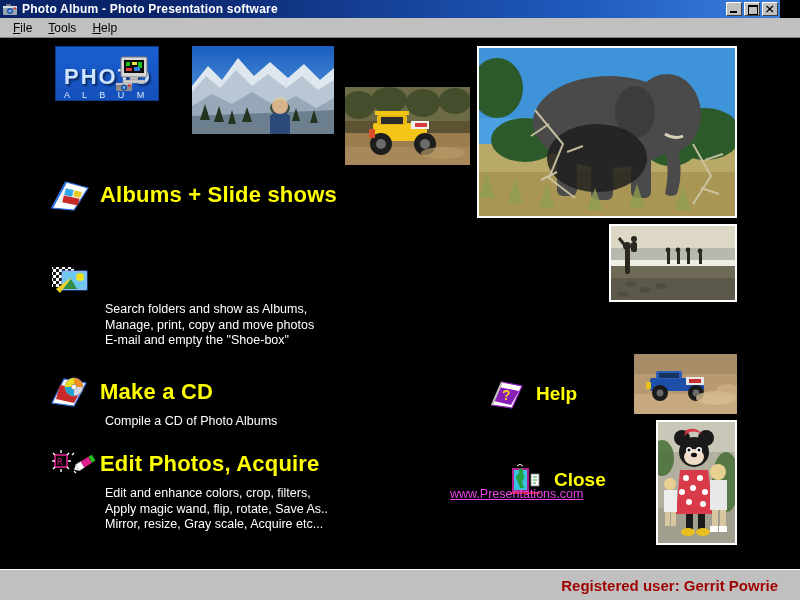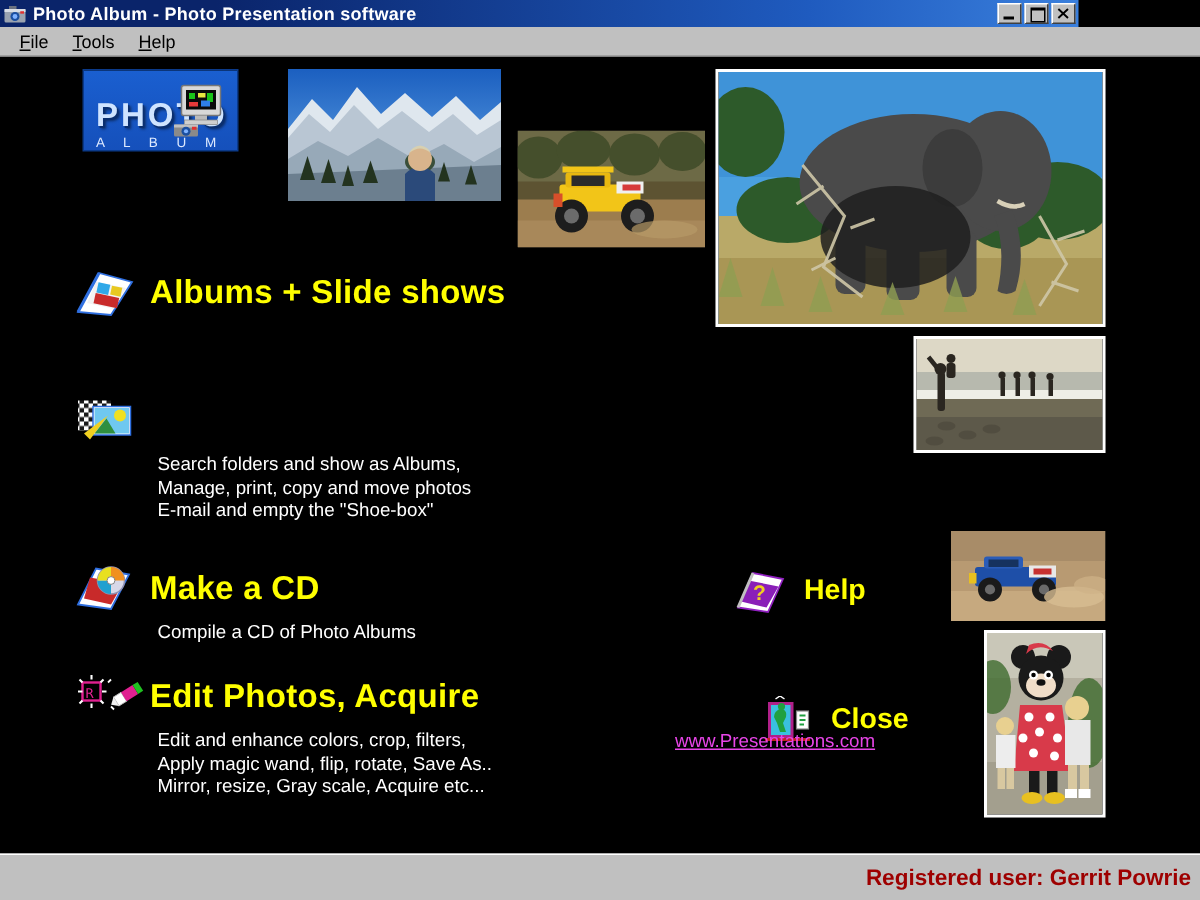--- a/index.html
+++ b/index.html
@@ -6,21 +6,21 @@
   * { box-sizing: border-box; margin: 0; padding: 0; }
   html, body {
     width: 800px; height: 600px;
     overflow: hidden;
     background: #000;
     font-family: "Liberation Sans", sans-serif;
   }
 
   
   #titlebar {
-    position: absolute; left: 0; top: 0; width: 719px; height: 18px;
+    position: absolute; left: 0; top: 0; width: 780px; height: 18px;
     background: linear-gradient(to right, #0a246a 0%, #0a246a 20%, #1f5bbf 75%, #3a7fdc 100%);
     display: flex; align-items: center;
   }
   #titlebar-icon {
     width: 16px; height: 14px; margin: 0 4px 0 2px;
     position: relative; flex: 0 0 auto;
   }
   #title-text {
     color: #ffffff; font-size: 12px; font-weight: bold;
     white-space: nowrap; letter-spacing: .2px;
@@ -133,21 +133,21 @@
     color: #e845e8; font-size: 12.5px; text-decoration: underline;
     cursor: pointer; white-space: nowrap;
   }
 
   
   #statusbar {
     position: absolute; left: 0; top: 569px; width: 800px; height: 31px;
     background: #c0c0c0;
     border-top: 1px solid #ffffff;
     display: flex; align-items: center; justify-content: flex-end;
-    padding-right: 6px;
+    padding-right: 22px;
   }
   #registered-user {
     color: #9e0000; font-size: 15px; font-weight: bold; white-space: nowrap;
   }
 </style>
 </head>
 <body>
 
 <div id="titlebar">
   <div id="titlebar-icon">

